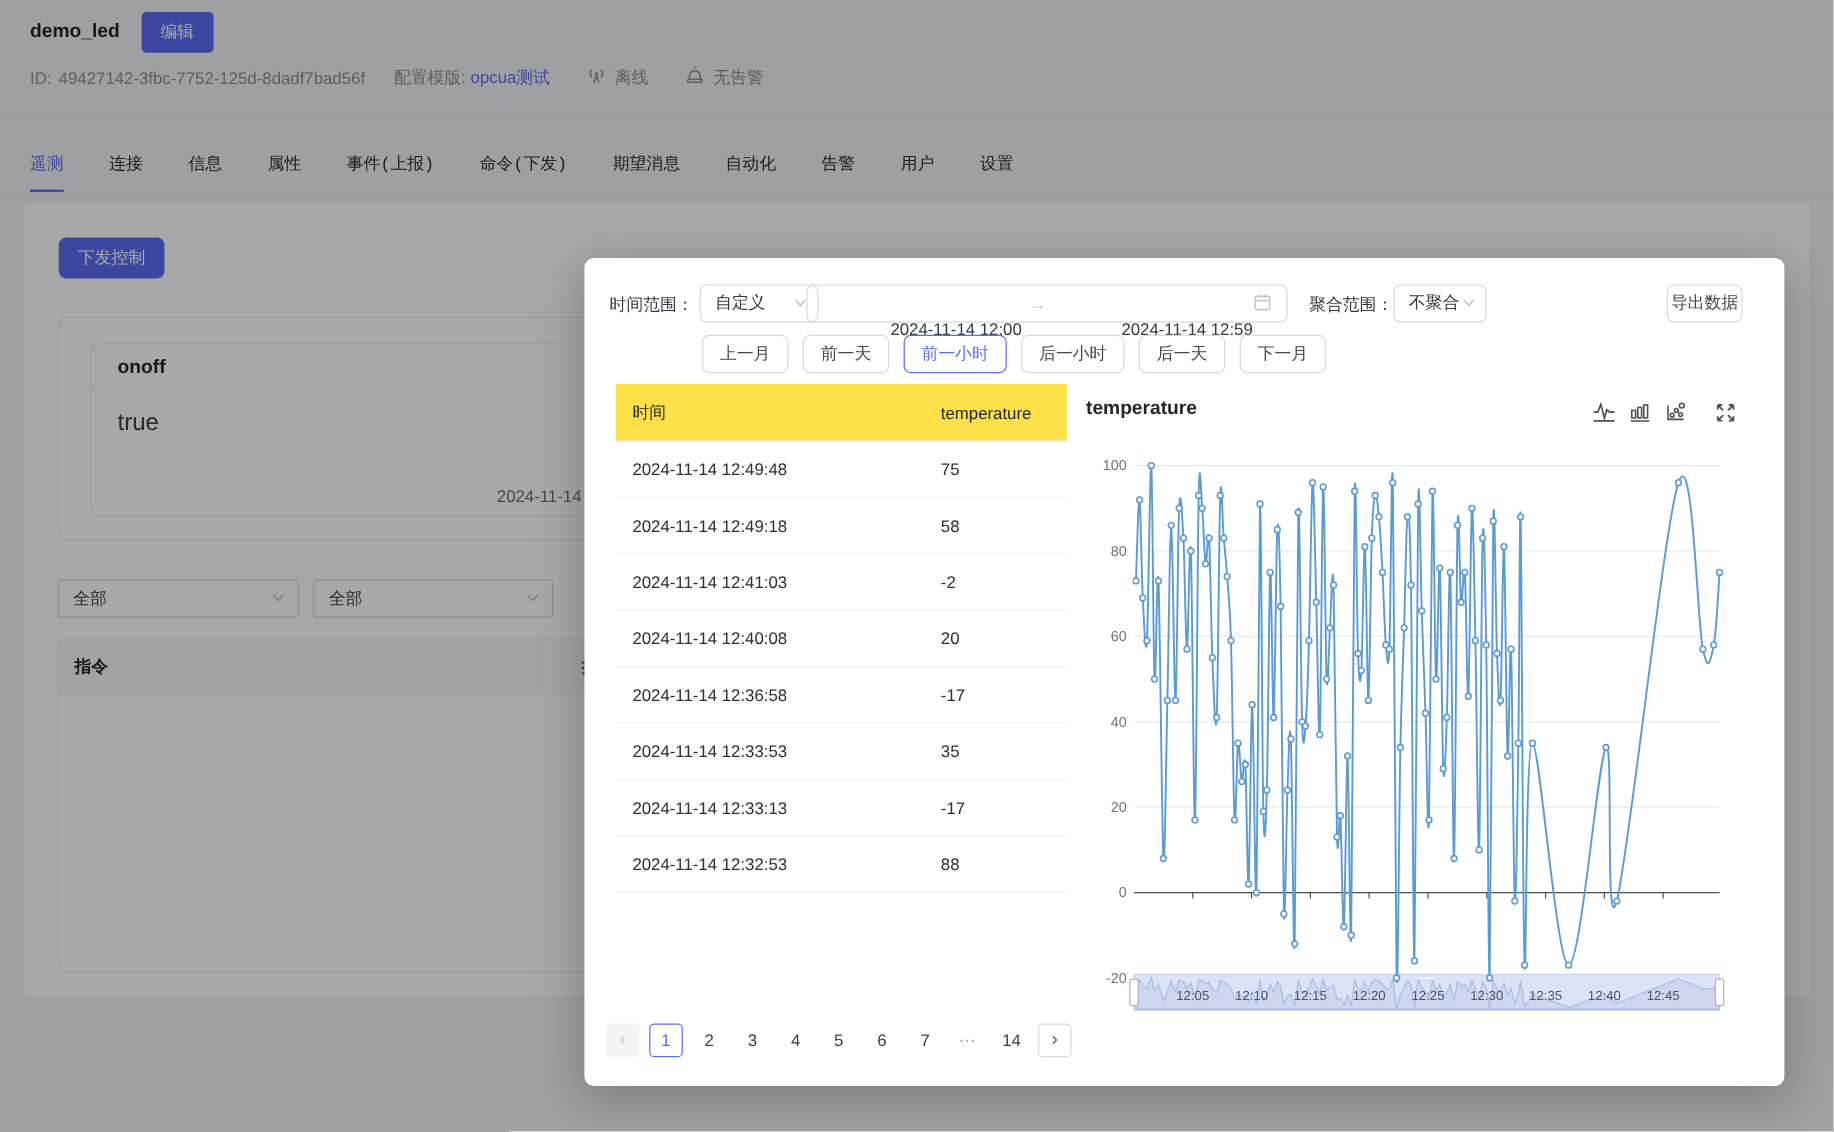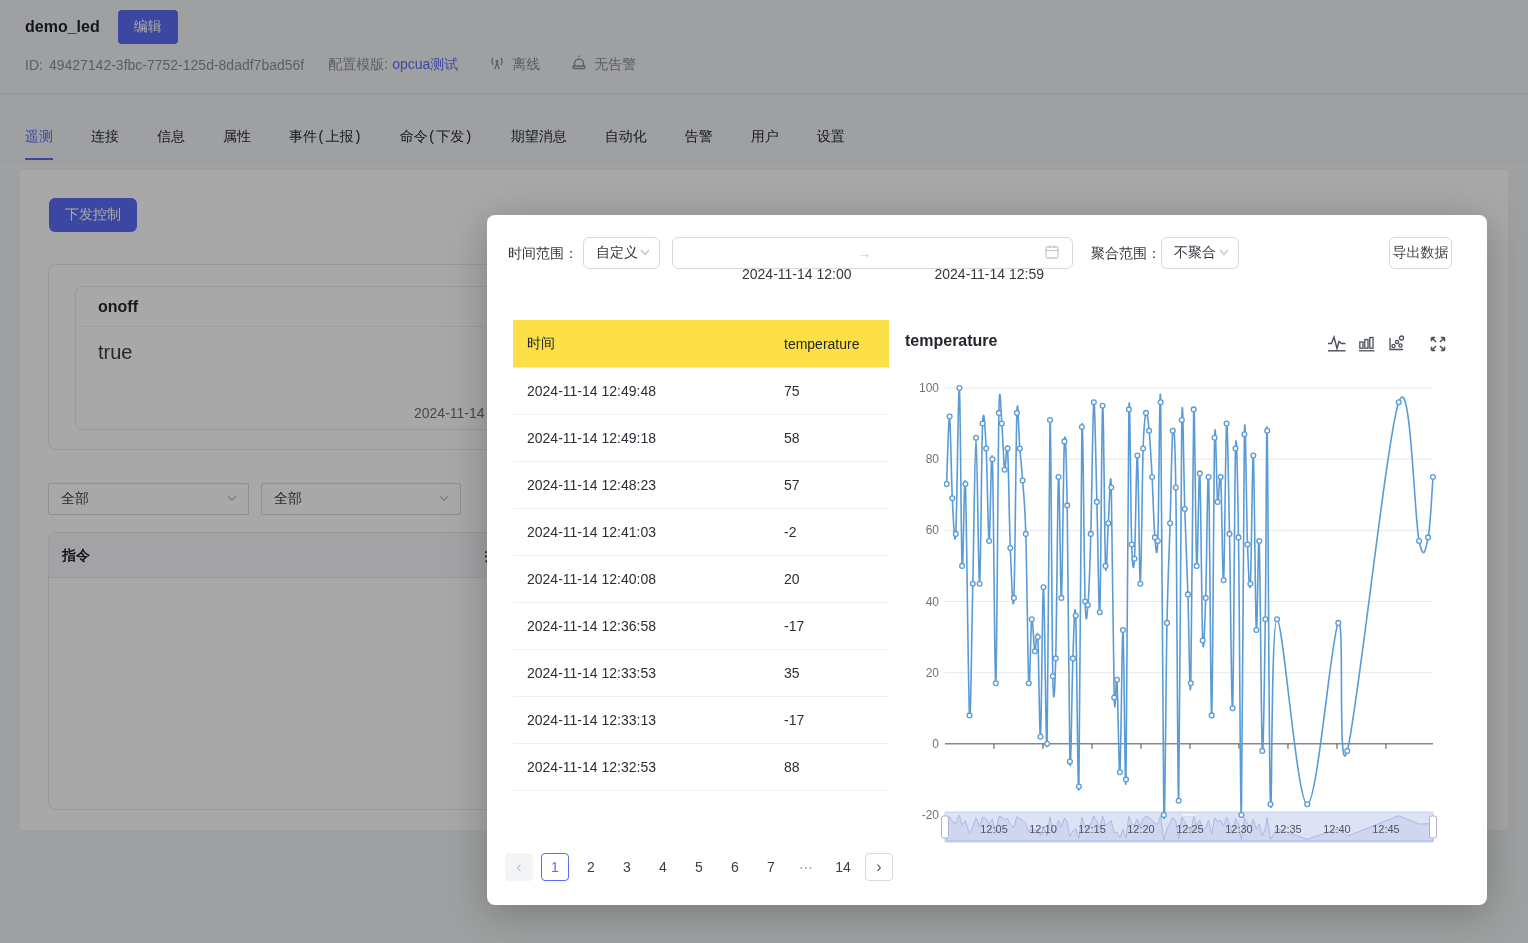--- a/index.html
+++ b/index.html
@@ -159,21 +159,21 @@
           <span class="cmd-col2">操作</span>
         </div>
       </div>
     </div>
   </div>
 
   <div class="overlay"></div>
 
   <div class="modal">
     <span class="m-label" style="left:21px; top:22px;">时间范围：</span>
-    <div class="m-sel" style="left:96px; top:22px; width:77px;">
+    <div class="m-sel" style="left:96px; top:22px; width:99px;">
       <span>自定义</span>
       <span><svg width="12" height="12" viewBox="0 0 12 12">
             <polyline points="2,4 6,8.5 10,4" fill="none" stroke="#c0c4cc" stroke-width="1.4"></polyline>
           </svg></span>
     </div>
     <div class="m-datebox">
       <span class="dtxt">2024-11-14 12:00</span>
       <span class="darrow">→</span>
       <span class="dtxt">2024-11-14 12:59</span>
       <span><svg width="16" height="16" viewBox="0 0 16 16" fill="none" stroke="#c6cad1" stroke-width="1.3">
@@ -185,38 +185,42 @@
     </div>
     <span class="m-label" style="left:604px; top:22px;">聚合范围：</span>
     <div class="m-sel" style="left:674px; top:22px; width:78px;">
       <span>不聚合</span>
       <span><svg width="12" height="12" viewBox="0 0 12 12">
             <polyline points="2,4 6,8.5 10,4" fill="none" stroke="#c0c4cc" stroke-width="1.4"></polyline>
           </svg></span>
     </div>
     <button class="m-btn export-btn">导出数据</button>
 
+    <div class="quick-row">
+        <button class="m-btn">上一月</button>
+        <button class="m-btn">前一天</button>
+        <button class="m-btn active">前一小时</button>
+        <button class="m-btn">后一小时</button>
+        <button class="m-btn">后一天</button>
+        <button class="m-btn">下一月</button>
+      </div>
 
     <div class="m-table">
       <div class="m-trow m-thead">
         <span class="m-c1">时间</span>
         <span class="m-c2">temperature</span>
       </div>
       <div>
           <div class="m-trow">
             <span class="m-c1">2024-11-14 12:49:48</span>
             <span class="m-c2">75</span>
           </div>
           <div class="m-trow">
             <span class="m-c1">2024-11-14 12:49:18</span>
             <span class="m-c2">58</span>
-          </div>
-          <div class="m-trow">
-            <span class="m-c1">2024-11-14 12:48:23</span>
-            <span class="m-c2">57</span>
           </div>
           <div class="m-trow">
             <span class="m-c1">2024-11-14 12:41:03</span>
             <span class="m-c2">-2</span>
           </div>
           <div class="m-trow">
             <span class="m-c1">2024-11-14 12:40:08</span>
             <span class="m-c2">20</span>
           </div>
           <div class="m-trow">

